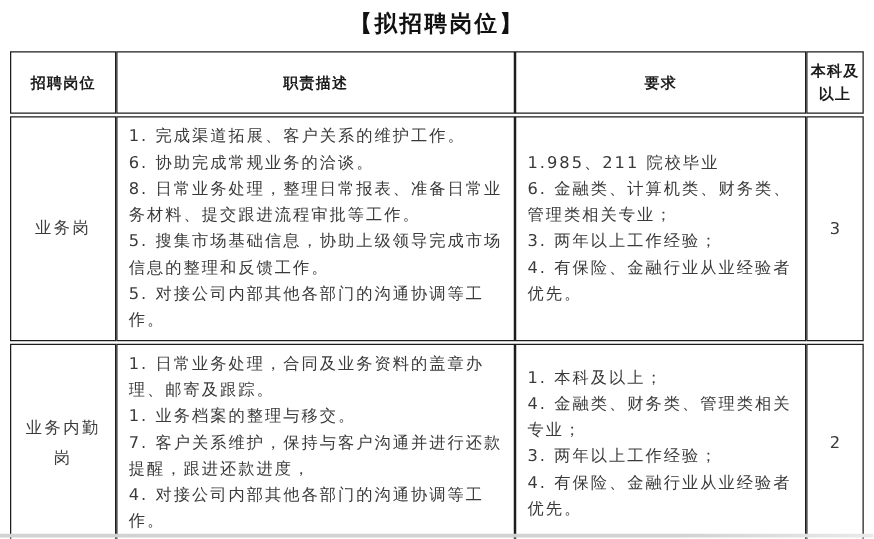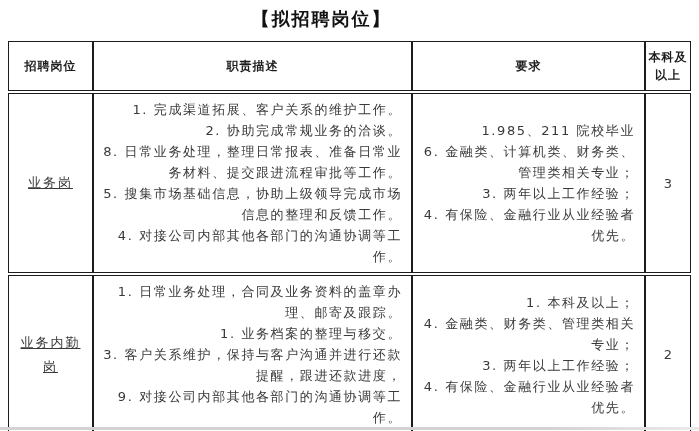--- a/index.html
+++ b/index.html
@@ -9,21 +9,21 @@
   }
   body {
     width: 699px;
     height: 431px;
     font-family: "DejaVu Sans", "Liberation Sans", sans-serif;
     color: #3a3a3a;
     overflow: hidden;
   }
   .page {
     position: relative;
-    width: 643px;
+    width: 699px;
     height: 431px;
   }
   .page-title {
     margin: 0;
     padding-top: 7px;
     height: 30px;
     text-align: center;
     font-size: 18px;
     font-weight: bold;
     color: #111111;
@@ -54,28 +54,27 @@
     letter-spacing: 1px;
     padding: 2px;
     line-height: 1.5;
   }
   td.pos {
     text-align: center;
     font-size: 13px;
     letter-spacing: 2px;
     padding: 0 10px;
     line-height: 1.8;
-    text-decoration: underline;
   }
   td.duties, td.reqs {
     padding: 5px 9px;
     font-size: 13px;
     letter-spacing: 1.6px;
     line-height: 21px;
-    text-align: right;
+    text-align: left;
   }
   td.count {
     text-align: center;
     font-size: 13px;
   }
   .bottom-bar {
     position: absolute;
     left: 0;
     bottom: 1px;
     width: 699px;
@@ -102,40 +101,40 @@
           <th>职责描述</th>
           <th>要求</th>
           <th>本科及以上</th>
         </tr>
     </thead>
     <tbody id="table-body">
         <tr>
           <td class="pos">业务岗</td>
           <td class="duties">
             <div>1. 完成渠道拓展、客户关系的维护工作。</div>
-            <div>2. 协助完成常规业务的洽谈。</div>
+            <div>6. 协助完成常规业务的洽谈。</div>
             <div>8. 日常业务处理，整理日常报表、准备日常业务材料、提交跟进流程审批等工作。</div>
             <div>5. 搜集市场基础信息，协助上级领导完成市场信息的整理和反馈工作。</div>
-            <div>4. 对接公司内部其他各部门的沟通协调等工作。</div>
+            <div>5. 对接公司内部其他各部门的沟通协调等工作。</div>
           </td>
           <td class="reqs">
             <div>1.985、211 院校毕业</div>
             <div>6. 金融类、计算机类、财务类、管理类相关专业；</div>
             <div>3. 两年以上工作经验；</div>
             <div>4. 有保险、金融行业从业经验者优先。</div>
           </td>
           <td class="count">3</td>
         </tr>
         <tr>
           <td class="pos">业务内勤岗</td>
           <td class="duties">
             <div>1.  日常业务处理，合同及业务资料的盖章办理、邮寄及跟踪。</div>
             <div>1. 业务档案的整理与移交。</div>
-            <div>3. 客户关系维护，保持与客户沟通并进行还款提醒，跟进还款进度，</div>
-            <div>9. 对接公司内部其他各部门的沟通协调等工作。</div>
+            <div>7. 客户关系维护，保持与客户沟通并进行还款提醒，跟进还款进度，</div>
+            <div>4. 对接公司内部其他各部门的沟通协调等工作。</div>
           </td>
           <td class="reqs">
             <div>1. 本科及以上；</div>
             <div>4. 金融类、财务类、管理类相关专业；</div>
             <div>3. 两年以上工作经验；</div>
             <div>4. 有保险、金融行业从业经验者优先。</div>
           </td>
           <td class="count">2</td>
         </tr>
       </tbody>

